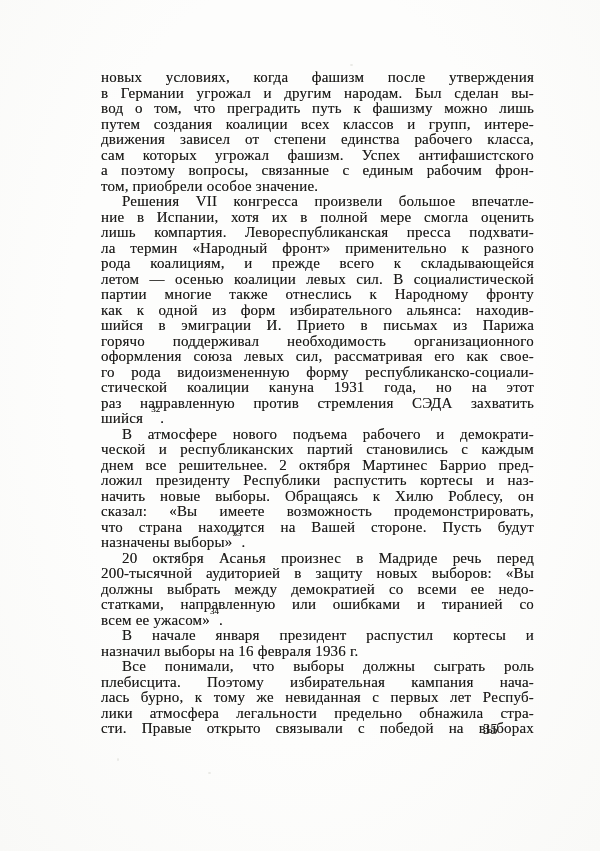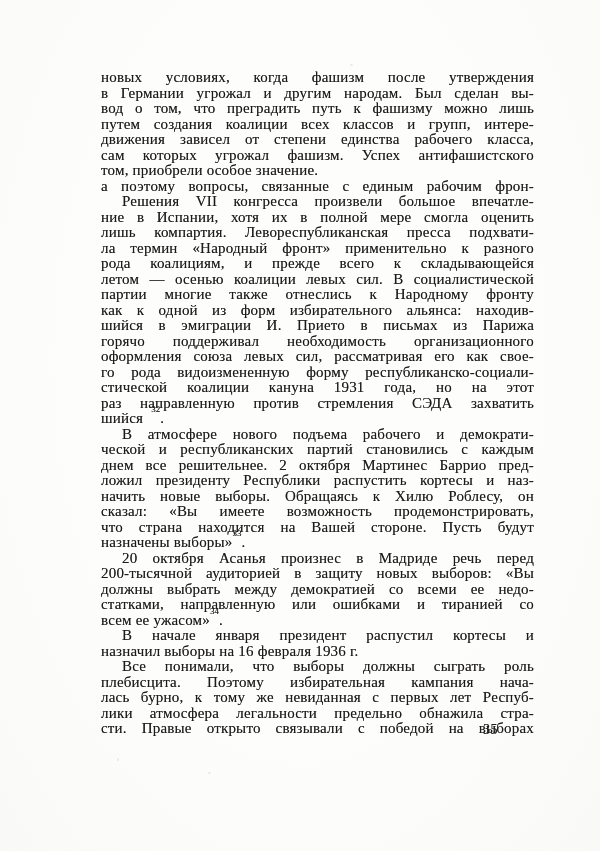--- a/index.html
+++ b/index.html
@@ -61,22 +61,22 @@
 
   <div class="text-block">
 
     <div class="para">
       <div class="ln">новых условиях, когда фашизм после утверждения</div>
       <div class="ln">в Германии угрожал и другим народам. Был сделан вы-</div>
       <div class="ln">вод о том, что преградить путь к фашизму можно лишь</div>
       <div class="ln">путем создания коалиции всех классов и групп, интере-</div>
       <div class="ln">движения зависел от степени единства рабочего класса,</div>
       <div class="ln">сам которых угрожал фашизм. Успех антифашистского</div>
+      <div class="ln">а поэтому вопросы, связанные с единым рабочим фрон-</div>
       <div class="ln last">том, приобрели особое значение.</div>
-      <div class="ln">а поэтому вопросы, связанные с единым рабочим фрон-</div>
     </div>
 
     <div class="para">
       <div class="ln ind">Решения VII конгресса произвели большое впечатле-</div>
       <div class="ln">ние в Испании, хотя их в полной мере смогла оценить</div>
       <div class="ln">лишь компартия. Левореспубликанская пресса подхвати-</div>
       <div class="ln">ла термин «Народный фронт» применительно к разного</div>
       <div class="ln">рода коалициям, и прежде всего к складывающейся</div>
       <div class="ln">летом — осенью коалиции левых сил. В социалистической</div>
       <div class="ln">партии многие также отнеслись к Народному фронту</div>

